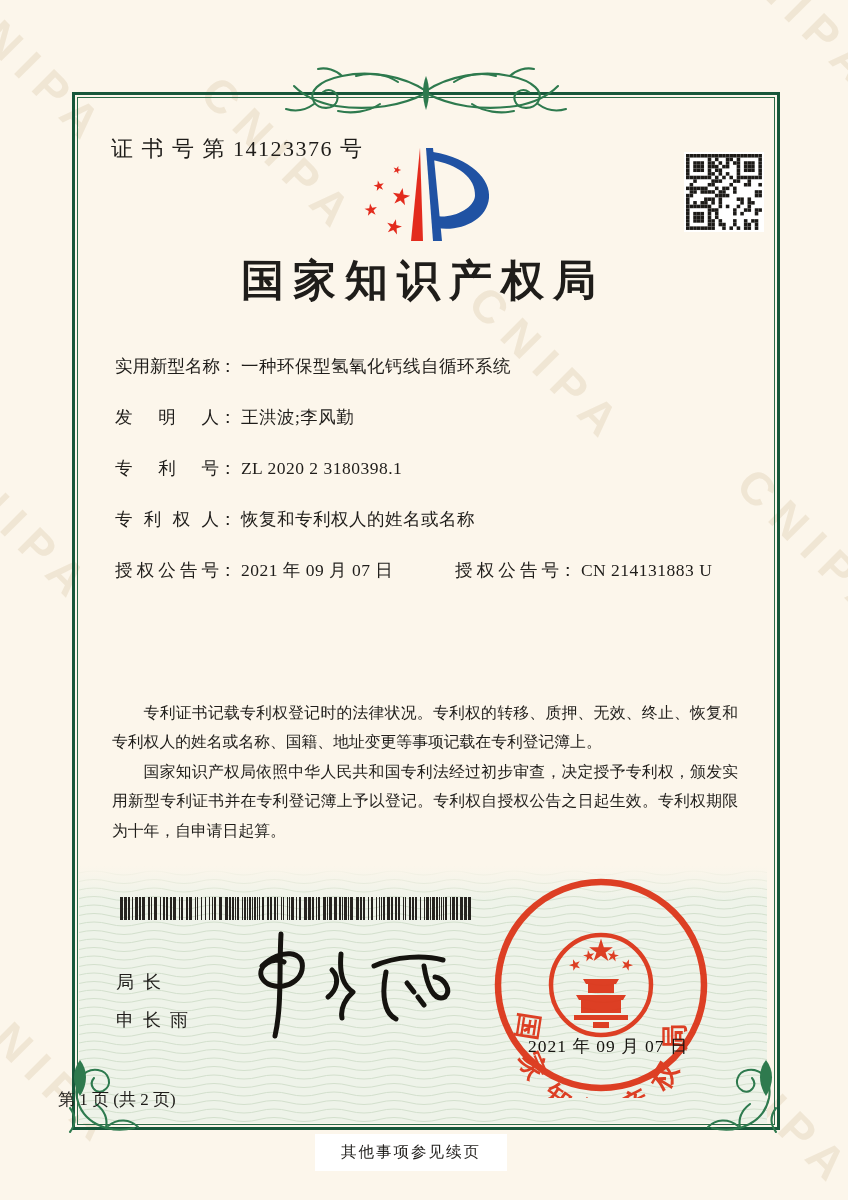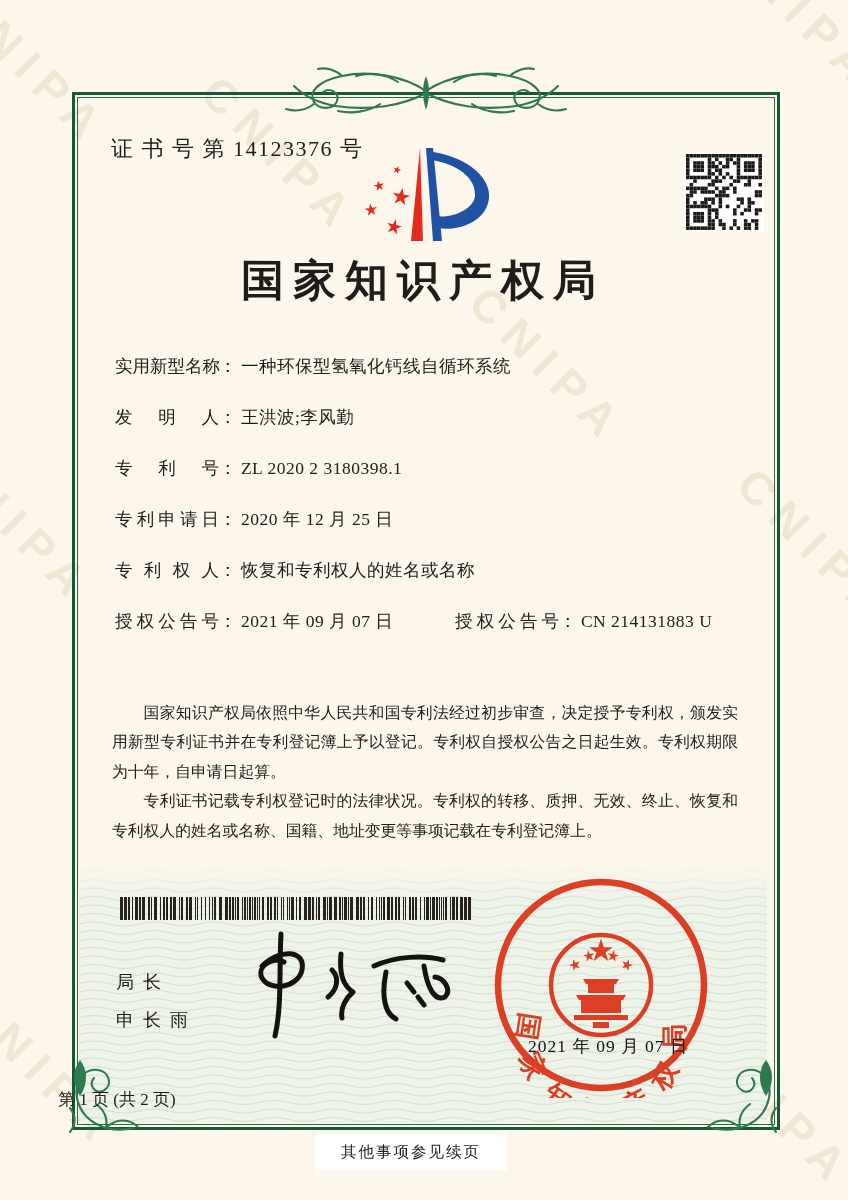--- a/index.html
+++ b/index.html
@@ -394,40 +394,36 @@
     </div>
     <div class="field-row">
       <span class="flabel"><span class="flabel-text">发明人</span><span class="fcolon">：</span></span>
       <span class="fvalue">王洪波;李风勤</span>
     </div>
     <div class="field-row">
       <span class="flabel"><span class="flabel-text">专利号</span><span class="fcolon">：</span></span>
       <span class="fvalue">ZL 2020 2 3180398.1</span>
     </div>
     <div class="field-row">
-      <span class="flabel"><span class="flabel-text">专利申请日</span><span class="fcolon">：</span></span>
-      <span class="fvalue">2020 年 12 月 25 日</span>
-    </div>
-    <div class="field-row">
       <span class="flabel"><span class="flabel-text">专利权人</span><span class="fcolon">：</span></span>
       <span class="fvalue">恢复和专利权人的姓名或名称</span>
     </div>
     <div class="field-row">
       <span class="flabel"><span class="flabel-text">授权公告号</span><span class="fcolon">：</span></span>
       <span class="fvalue">2021 年 09 月 07 日</span>
       <span class="pair2">
         <span class="flabel"><span class="flabel-text">授权公告号</span><span class="fcolon">：</span></span>
         <span class="fvalue">CN 214131883 U</span>
       </span>
     </div>
   </div>
 
   <div class="body-text">
+    <p>专利证书记载专利权登记时的法律状况。专利权的转移、质押、无效、终止、恢复和专利权人的姓名或名称、国籍、地址变更等事项记载在专利登记簿上。</p>
     <p>国家知识产权局依照中华人民共和国专利法经过初步审查，决定授予专利权，颁发实用新型专利证书并在专利登记簿上予以登记。专利权自授权公告之日起生效。专利权期限为十年，自申请日起算。</p>
-    <p>专利证书记载专利权登记时的法律状况。专利权的转移、质押、无效、终止、恢复和专利权人的姓名或名称、国籍、地址变更等事项记载在专利登记簿上。</p>
   </div>
 
   <div id="barcode" class="barcode">
       <div style="flex: 0 0 auto; height: 100%; background: rgb(38, 35, 31); width: 3px; margin-right: 1px;"></div>
       <div style="flex: 0 0 auto; height: 100%; background: rgb(38, 35, 31); width: 3px; margin-right: 1px;"></div>
       <div style="flex: 0 0 auto; height: 100%; background: rgb(38, 35, 31); width: 2px; margin-right: 2px;"></div>
       <div style="flex: 0 0 auto; height: 100%; background: rgb(38, 35, 31); width: 1px; margin-right: 2px;"></div>
       <div style="flex: 0 0 auto; height: 100%; background: rgb(38, 35, 31); width: 3px; margin-right: 1px;"></div>
       <div style="flex: 0 0 auto; height: 100%; background: rgb(38, 35, 31); width: 2px; margin-right: 1px;"></div>
       <div style="flex: 0 0 auto; height: 100%; background: rgb(38, 35, 31); width: 3px; margin-right: 3px;"></div>

